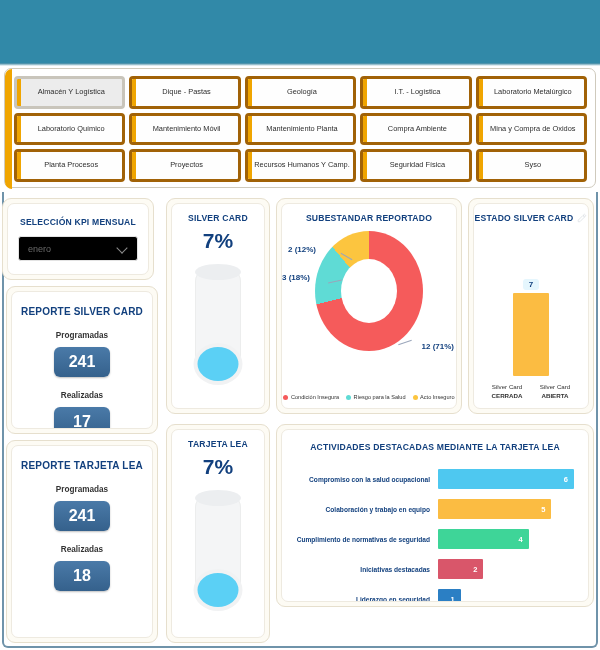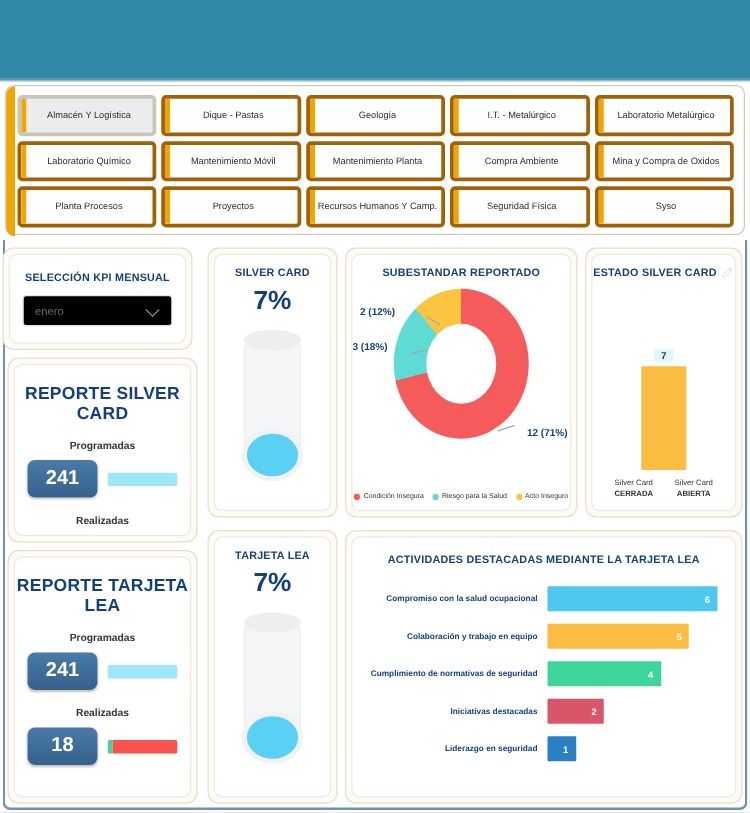--- a/index.html
+++ b/index.html
@@ -104,28 +104,28 @@
     content:""; position:absolute; left:1px; top:1px;
     width:7px; height:7px; border-right:1.4px solid #8c8c8c; border-bottom:1.4px solid #8c8c8c;
     transform: rotate(45deg);
   }
 
   
   .p-rep-silver { left: 6px; top: 286px; width: 152px; height: 148px; }
   .p-rep-lea    { left: 6px; top: 440px; width: 152px; height: 203px; }
 
   .rep-title {
-    font-size: 14px; font-weight: bold; color: #12407e;
+    font-size: 10px; font-weight: bold; color: #12407e;
     text-align: center; padding-top: 14px; letter-spacing: .2px;
   }
   .rep-sub {
     font-size: 8.2px; color: #333; text-align: center; font-weight: bold;
     margin-top: 14px;
   }
-  .rep-row { display: flex; align-items: center; margin-top: 7px; padding: 0 10px; }
+  .rep-row { display: flex; align-items: center; margin-top: 7px; padding: 0 10px; flex-direction: column; }
   .rep-num {
     width: 56px; height: 30px; border-radius: 6px;
     background: linear-gradient(180deg,#4a7aa8 0%, #35618c 100%);
     color: #ffffff; font-size: 16px; font-weight: bold;
     display: flex; align-items: center; justify-content: center;
     box-shadow: 0 1px 2px rgba(0,0,0,.25);
   }
   .rep-bar {
     flex: 1; height: 11px; margin-left: 8px; border-radius: 2px;
     display: flex; overflow: hidden;
@@ -208,21 +208,21 @@
   .vlabels {
     position: absolute; left: 0; right: 0; bottom: 8px;
     display: flex; justify-content: center; gap: 12px;
   }
   .vlab {
     width: 36px; text-align: center; font-size: 6.2px; color: #333; line-height: 1.35;
   }
   .vlab b { font-weight: bold; }
 
   
-  .p-hbar { left: 276px; top: 424px; width: 318px; height: 219px; }
+  .p-hbar { left: 276px; top: 424px; width: 318px; height: 183px; }
   .hbar-title { font-size: 8.6px; font-weight: bold; color: #12407e; text-align: center; padding-top: 12px; letter-spacing:.2px;}
   .hrows { padding: 12px 14px 0 6px; }
   .hrow { display: flex; align-items: center; height: 30px; }
   .hlab {
     width: 150px; text-align: right; padding-right: 8px;
     font-size: 6.6px; font-weight: bold; color: #12407e;
   }
   .htrack { flex: 1; position: relative; height: 20px; }
   .hbar {
     height: 20px; border-radius: 1px;
@@ -244,21 +244,21 @@
         <div class="tab active">
           <span>Almacén Y Logística</span>
         </div>
         <div class="tab">
           <span>Dique - Pastas</span>
         </div>
         <div class="tab">
           <span>Geología</span>
         </div>
         <div class="tab">
-          <span>I.T. - Metalúrgico</span>
+          <span>I.T. - Logística</span>
         </div>
         <div class="tab">
           <span>Laboratorio Metalúrgico</span>
         </div>
         <div class="tab">
           <span>Laboratorio Químico</span>
         </div>
         <div class="tab">
           <span>Mantenimiento Móvil</span>
         </div>

